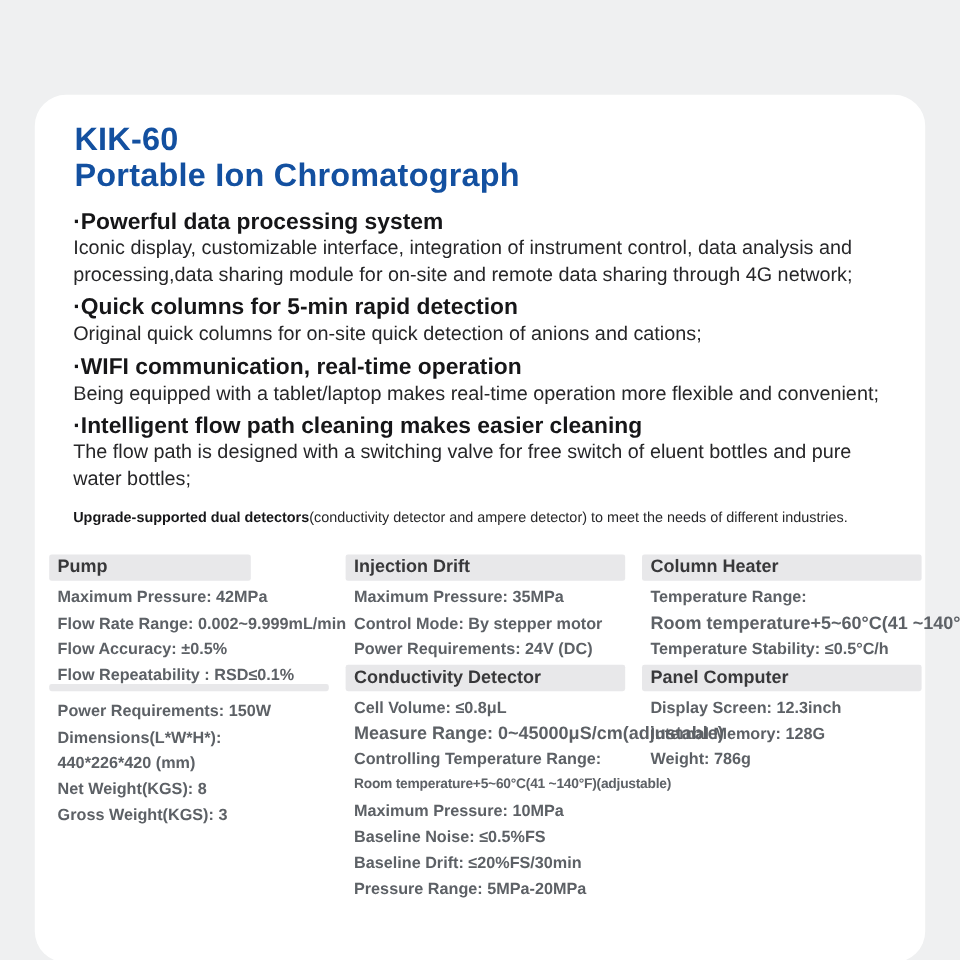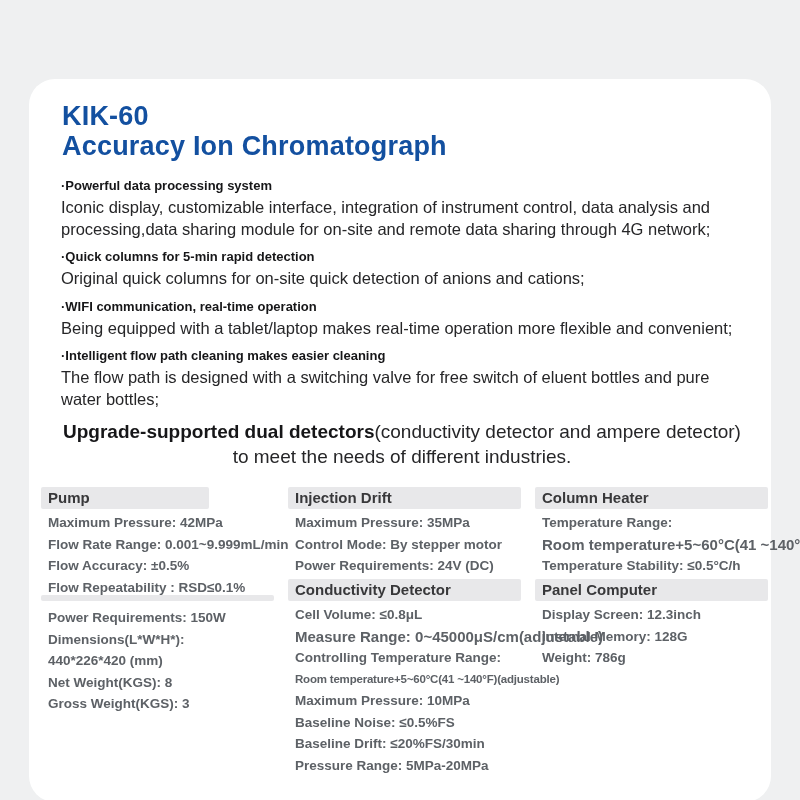--- a/index.html
+++ b/index.html
@@ -24,37 +24,36 @@
     font-size: 27px;
     line-height: 30px;
     font-weight: bold;
     color: #1350a0;
     letter-spacing: 0.2px;
   }
   .title-line { display: block; }
 
   .features { margin: 14px 28px 0 32px; }
   .feature-heading {
-    font-size: 13px;
+    font-size: 19px;
     line-height: 22px;
     font-weight: bold;
     color: #161618;
     margin-top: 6px;
   }
   .feature-body {
     font-size: 16.5px;
     line-height: 21.5px;
     color: #262628;
   }
   .upgrade {
     margin: 9px 0 0 0;
-    font-size: 19px;
+    font-size: 12px;
     line-height: 25px;
     color: #262628;
-    text-align: center;
   }
   .upgrade .lead { font-weight: bold; color: #161618; }
 
   .specs {
     display: grid;
     grid-template-columns: 233px 233px 233px;
     column-gap: 14px;
     margin: 18px 25px 0 12px;
   }
   .spec-col { display: flex; flex-direction: column; }
@@ -89,21 +88,21 @@
     margin: 16px 0 6px 0;
   }
 </style>
 </head>
 <body>
 
 <div class="card">
 
   <h1 class="title">
     <span class="title-line">KIK-60</span>
-    <span class="title-line">Accuracy Ion Chromatograph</span>
+    <span class="title-line">Portable Ion Chromatograph</span>
   </h1>
 
   <div class="features">
     <div class="feature">
       <div class="feature-heading">·Powerful data processing system</div>
       <div class="feature-body">Iconic display, customizable interface, integration of instrument control, data analysis and processing,data sharing module for on-site and remote data sharing through 4G network;</div>
     </div>
     <div class="feature">
       <div class="feature-heading">·Quick  columns for 5-min rapid detection</div>
       <div class="feature-body">Original quick columns for on-site quick detection of anions and cations;</div>
@@ -118,21 +117,21 @@
     </div>
     <p class="upgrade"><span class="lead">Upgrade-supported dual detectors</span><span>(conductivity detector and ampere detector) to meet the needs of different industries.</span></p>
   </div>
 
   <div class="specs">
 
     <div class="spec-col">
       <div class="spec-section r1">
         <div class="spec-header narrow">Pump</div>
         <div class="spec-row">Maximum Pressure: 42MPa</div>
-        <div class="spec-row">Flow Rate Range:  0.001~9.999mL/min</div>
+        <div class="spec-row">Flow Rate Range:  0.002~9.999mL/min</div>
         <div class="spec-row">Flow Accuracy:  ±0.5%</div>
         <div class="spec-row">Flow Repeatability : RSD≤0.1%</div>
       </div>
       <div class="divider-bar"></div>
       <div class="spec-section">
         <div class="spec-row">Power Requirements: 150W</div>
         <div class="spec-row">Dimensions(L*W*H*):</div>
         <div class="spec-row">440*226*420 (mm)</div>
         <div class="spec-row">Net Weight(KGS): 8</div>
         <div class="spec-row">Gross Weight(KGS): 3</div>

